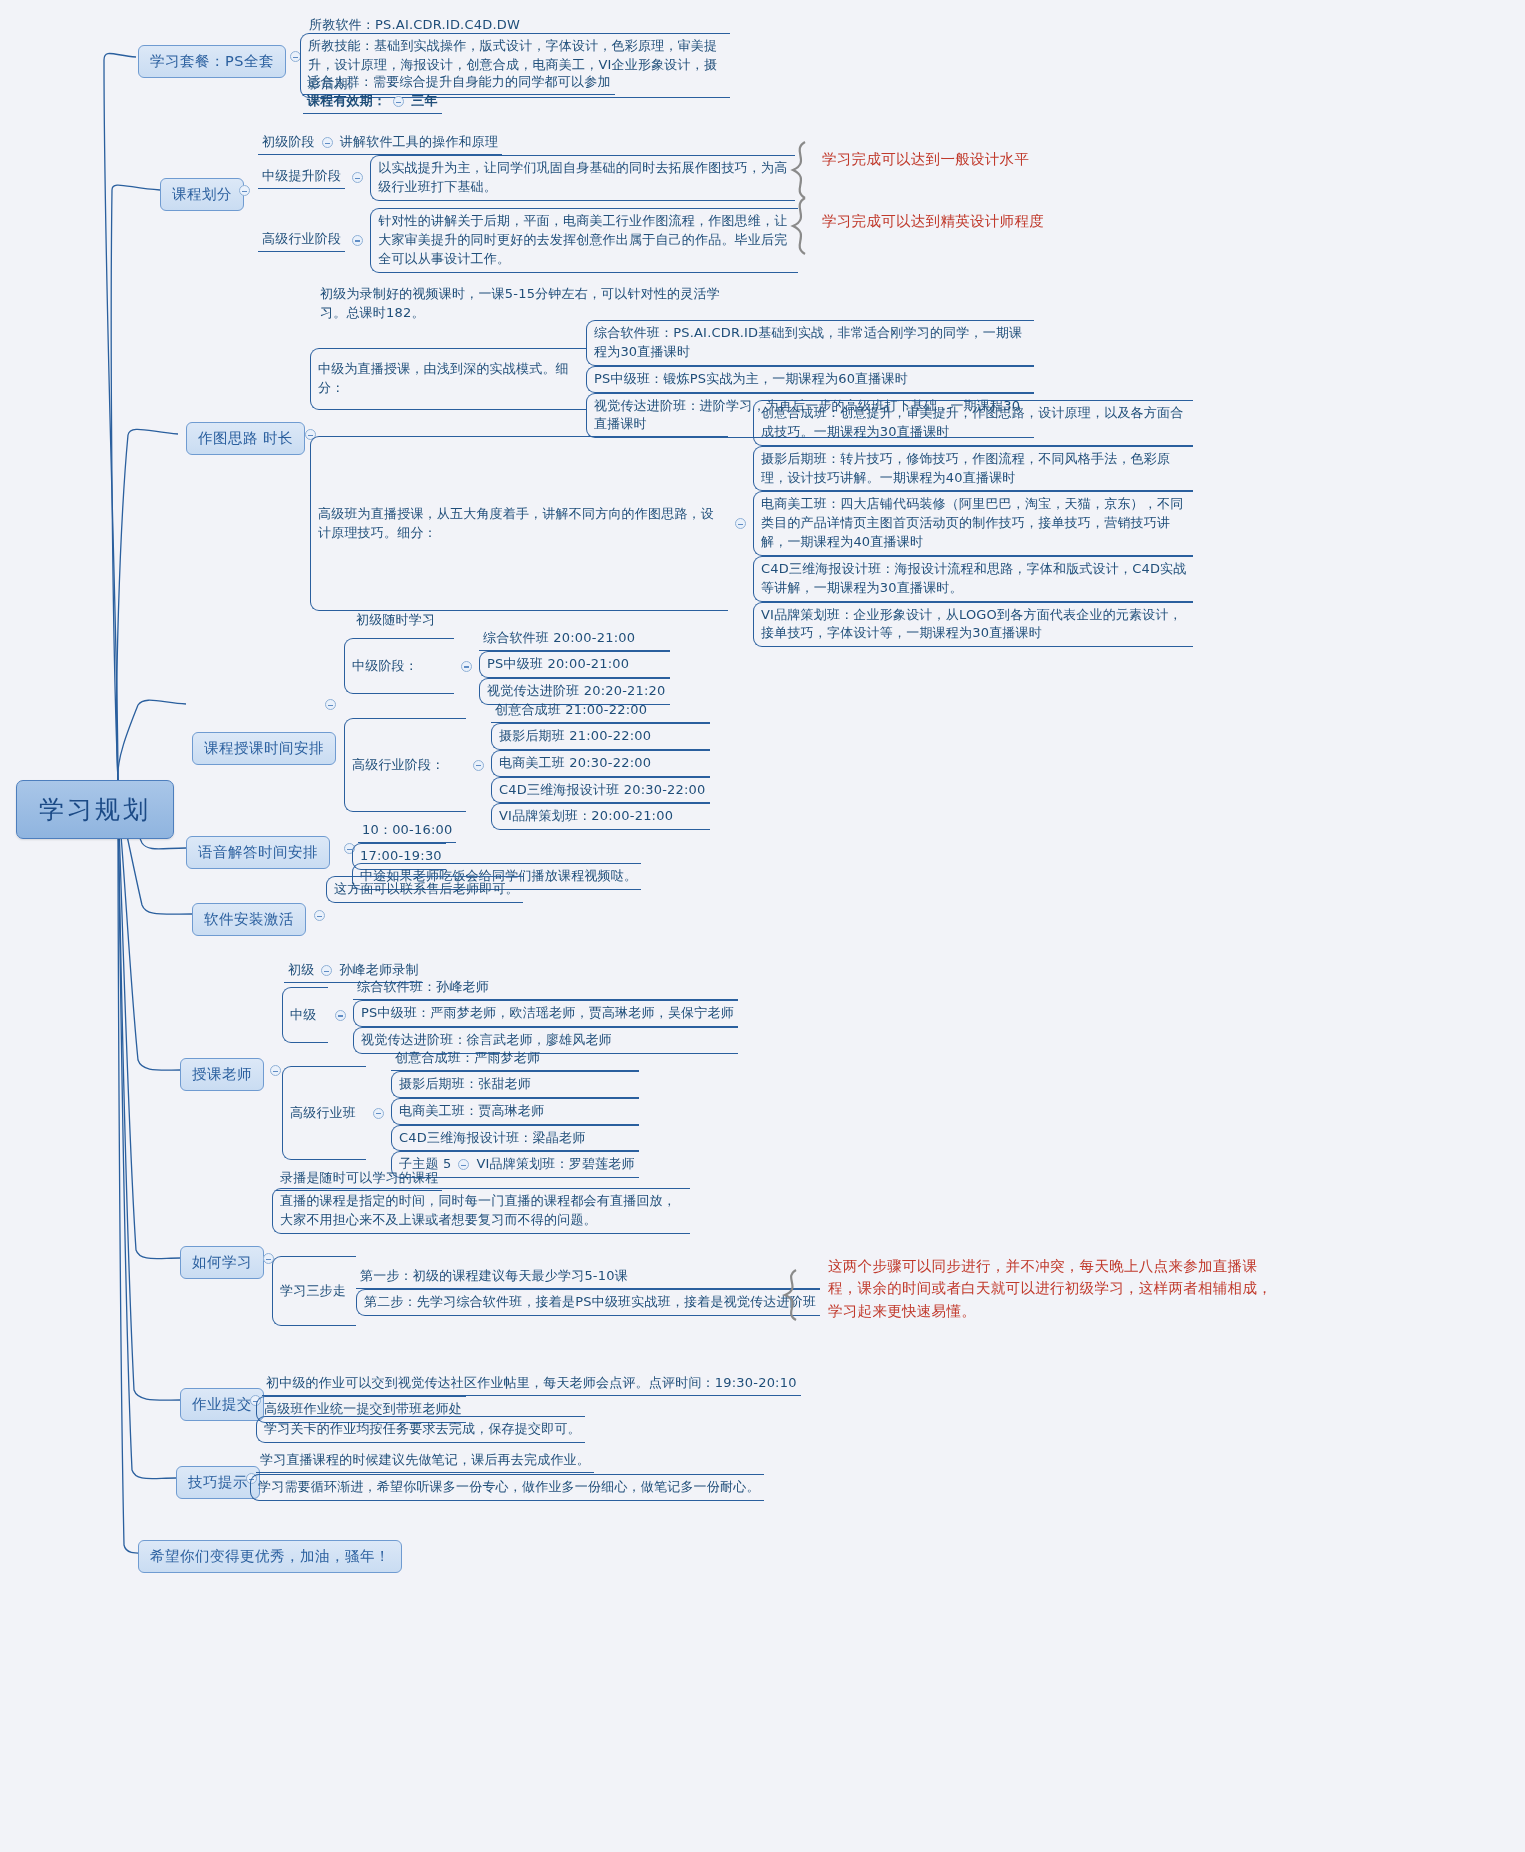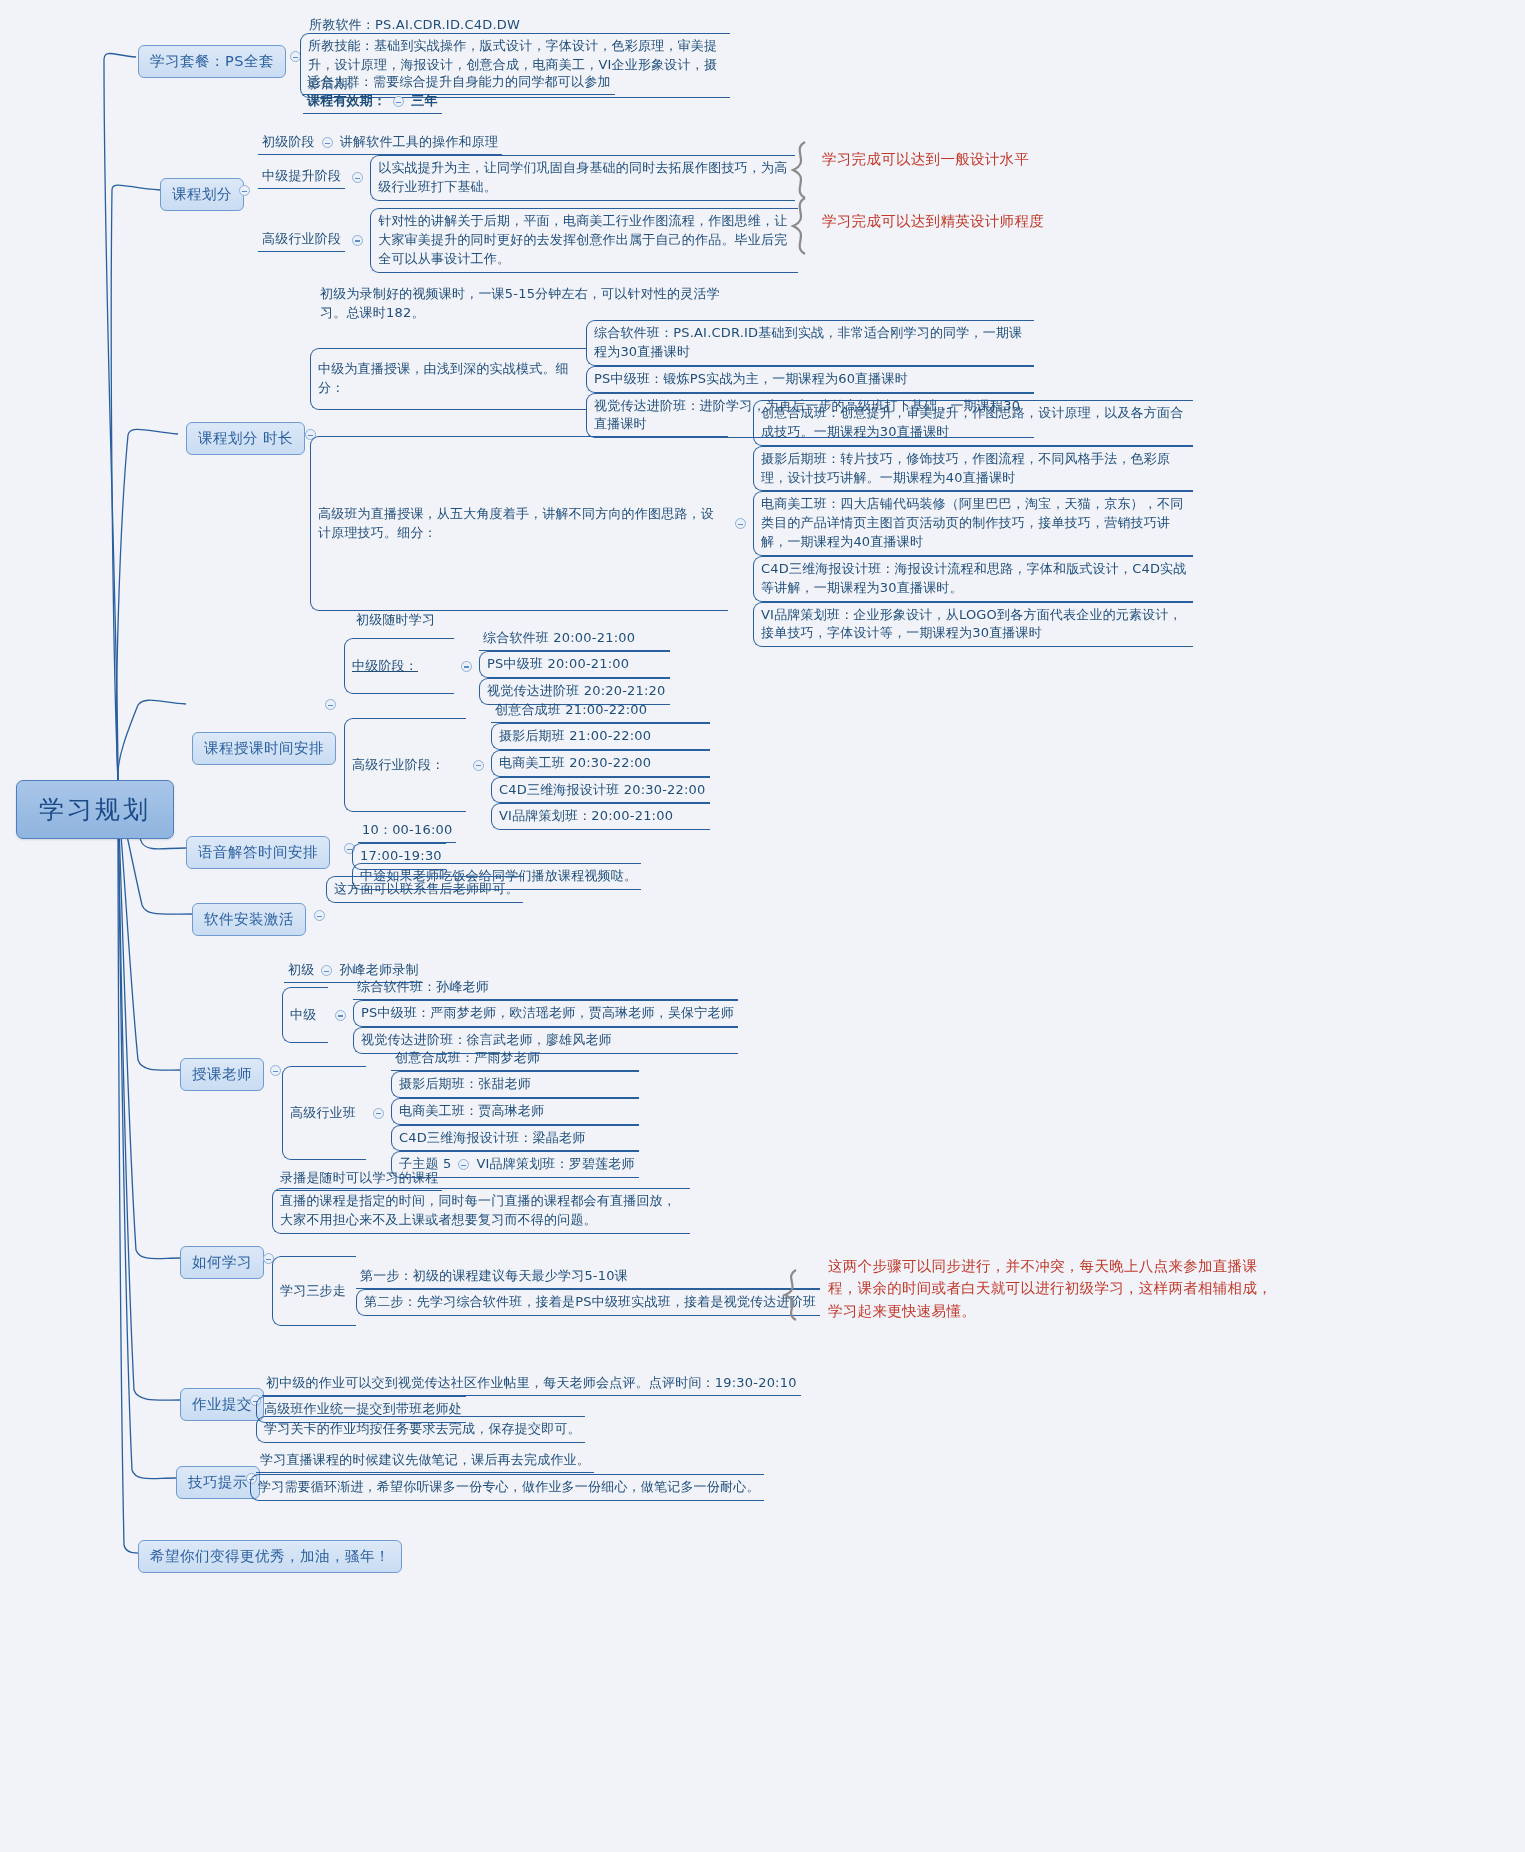--- a/index.html
+++ b/index.html
@@ -149,21 +149,21 @@
   <svg style="position:absolute; left:785px; top:140px; width:30px; height:60px;" viewBox="0 0 30 60">
     <path d="M20 2 C 6 10, 26 22, 8 30 C 26 38, 6 50, 20 58" fill="none" stroke="#8a8a8a" stroke-width="2.2"></path>
   </svg>
   <div class="node note" style="left:822px; top:148px;">学习完成可以达到一般设计水平</div>
 
   <svg style="position:absolute; left:785px; top:196px; width:30px; height:60px;" viewBox="0 0 30 60">
     <path d="M20 2 C 6 10, 26 22, 8 30 C 26 38, 6 50, 20 58" fill="none" stroke="#8a8a8a" stroke-width="2.2"></path>
   </svg>
   <div class="node note" style="left:822px; top:210px;">学习完成可以达到精英设计师程度</div>
 
-  <div class="node l1" style="left:186px; top:422px;">课程划分 时长</div>
+  <div class="node l1" style="left:186px; top:422px;">作图思路 时长</div>
   <span class="bullet" style="position:absolute; left:298px; top:429px;"></span>
 
   <div class="node leaf wrap plaintext" style="left:316px; top:284px; width:424px;">初级为录制好的视频课时，一课5-15分钟左右，可以针对性的灵活学习。总课时182。</div>
 
   <div class="node" style="left:310px; top:320px; display:flex; align-items:center;">
     <span class="leaf boxed" style="width:276px; white-space:normal; min-height:62px; display:flex; align-items:center;">中级为直播授课，由浅到深的实战模式。细分：</span>
     <span style="display:flex; flex-direction:column; gap:0px;">
       <span class="leaf wrap boxed" style="width:448px;">综合软件班：PS.AI.CDR.ID基础到实战，非常适合刚学习的同学，一期课程为30直播课时</span>
       <span class="leaf boxed" style="width:448px;">PS中级班：锻炼PS实战为主，一期课程为60直播课时</span>
       <span class="leaf wrap boxed" style="width:448px;">视觉传达进阶班：进阶学习，为再后一步的高级班打下基础，一期课程30直播课时</span>
@@ -181,21 +181,21 @@
       <span class="leaf wrap boxed" style="width:440px;">VI品牌策划班：企业形象设计，从LOGO到各方面代表企业的元素设计，接单技巧，字体设计等，一期课程为30直播课时</span>
     </span>
   </div>
 
   <div class="node l1" style="left:192px; top:692px;margin-top:40px;">课程授课时间安排</div>
   <span class="bullet" style="position:absolute; left:318px; top:699px;"></span>
 
   <div class="node leaf plaintext" style="left:352px; top:610px;">初级随时学习</div>
 
   <div class="node" style="left:344px; top:628px; display:flex; align-items:center;">
-    <span class="leaf boxed" style="width:110px; min-height:56px; display:flex; align-items:center;text-decoration:underline;">中级阶段：</span>
+    <span class="leaf boxed" style="width:110px; min-height:56px; display:flex; align-items:center;">中级阶段：</span>
     <span class="bullet"></span>
     <span style="display:flex; flex-direction:column;">
       <span class="leaf plaintext" style="border-bottom:1.3px solid #2a5f9e;">综合软件班 20:00-21:00</span>
       <span class="leaf boxed">PS中级班 20:00-21:00</span>
       <span class="leaf boxed">视觉传达进阶班 20:20-21:20</span>
     </span>
   </div>
 
   <div class="node" style="left:344px; top:700px; display:flex; align-items:center;">
     <span class="leaf boxed" style="width:122px; min-height:94px; display:flex; align-items:center;">高级行业阶段：</span>

